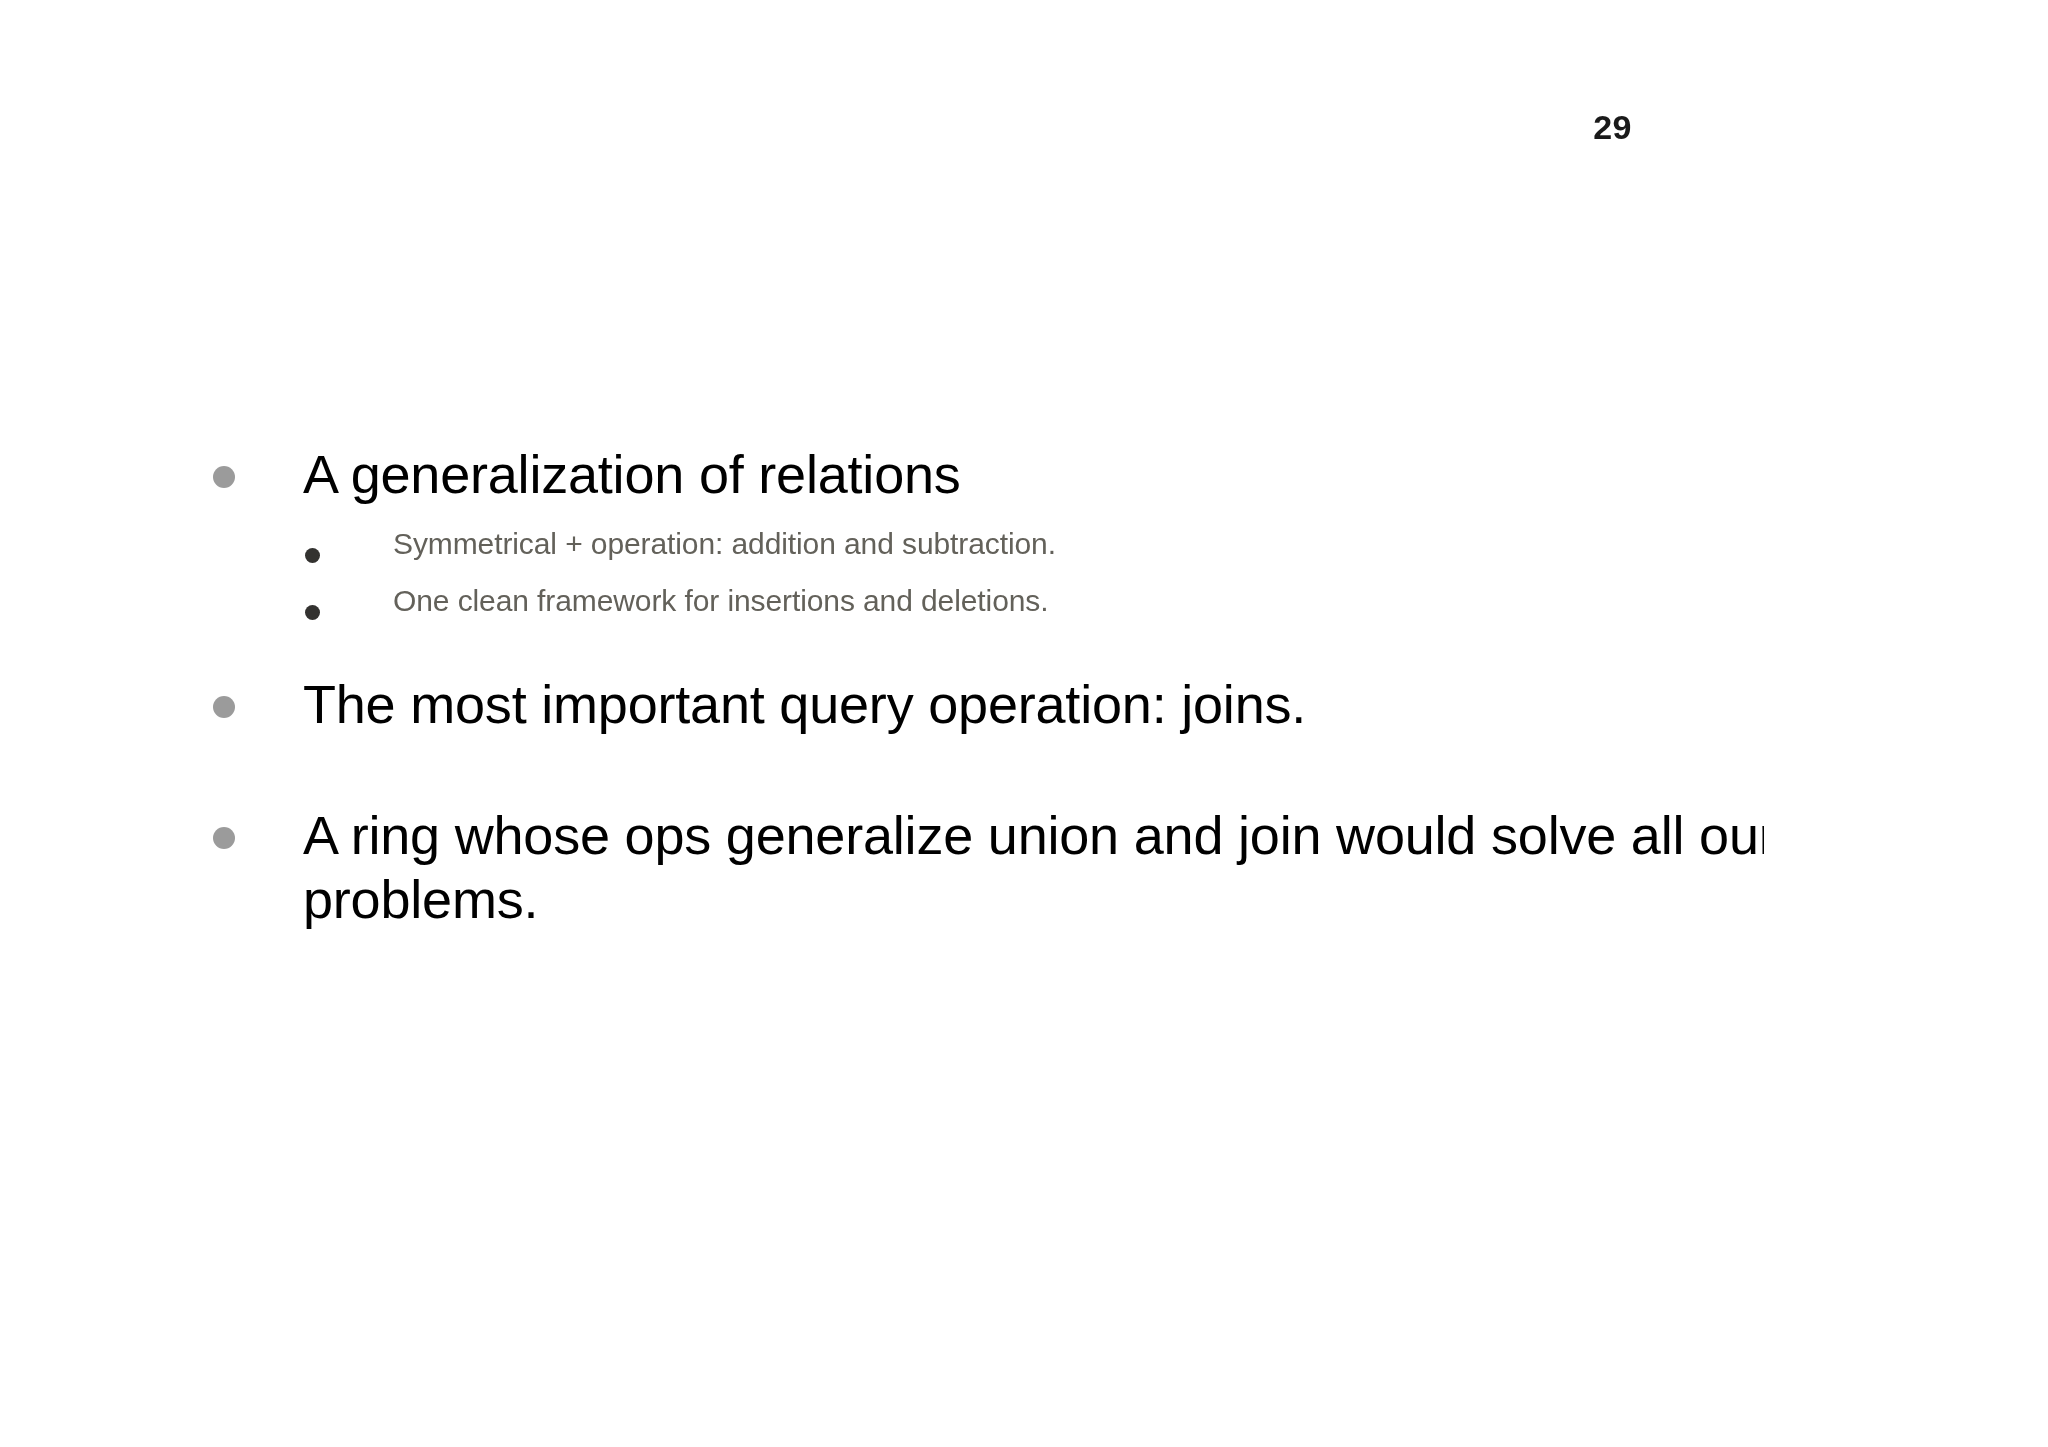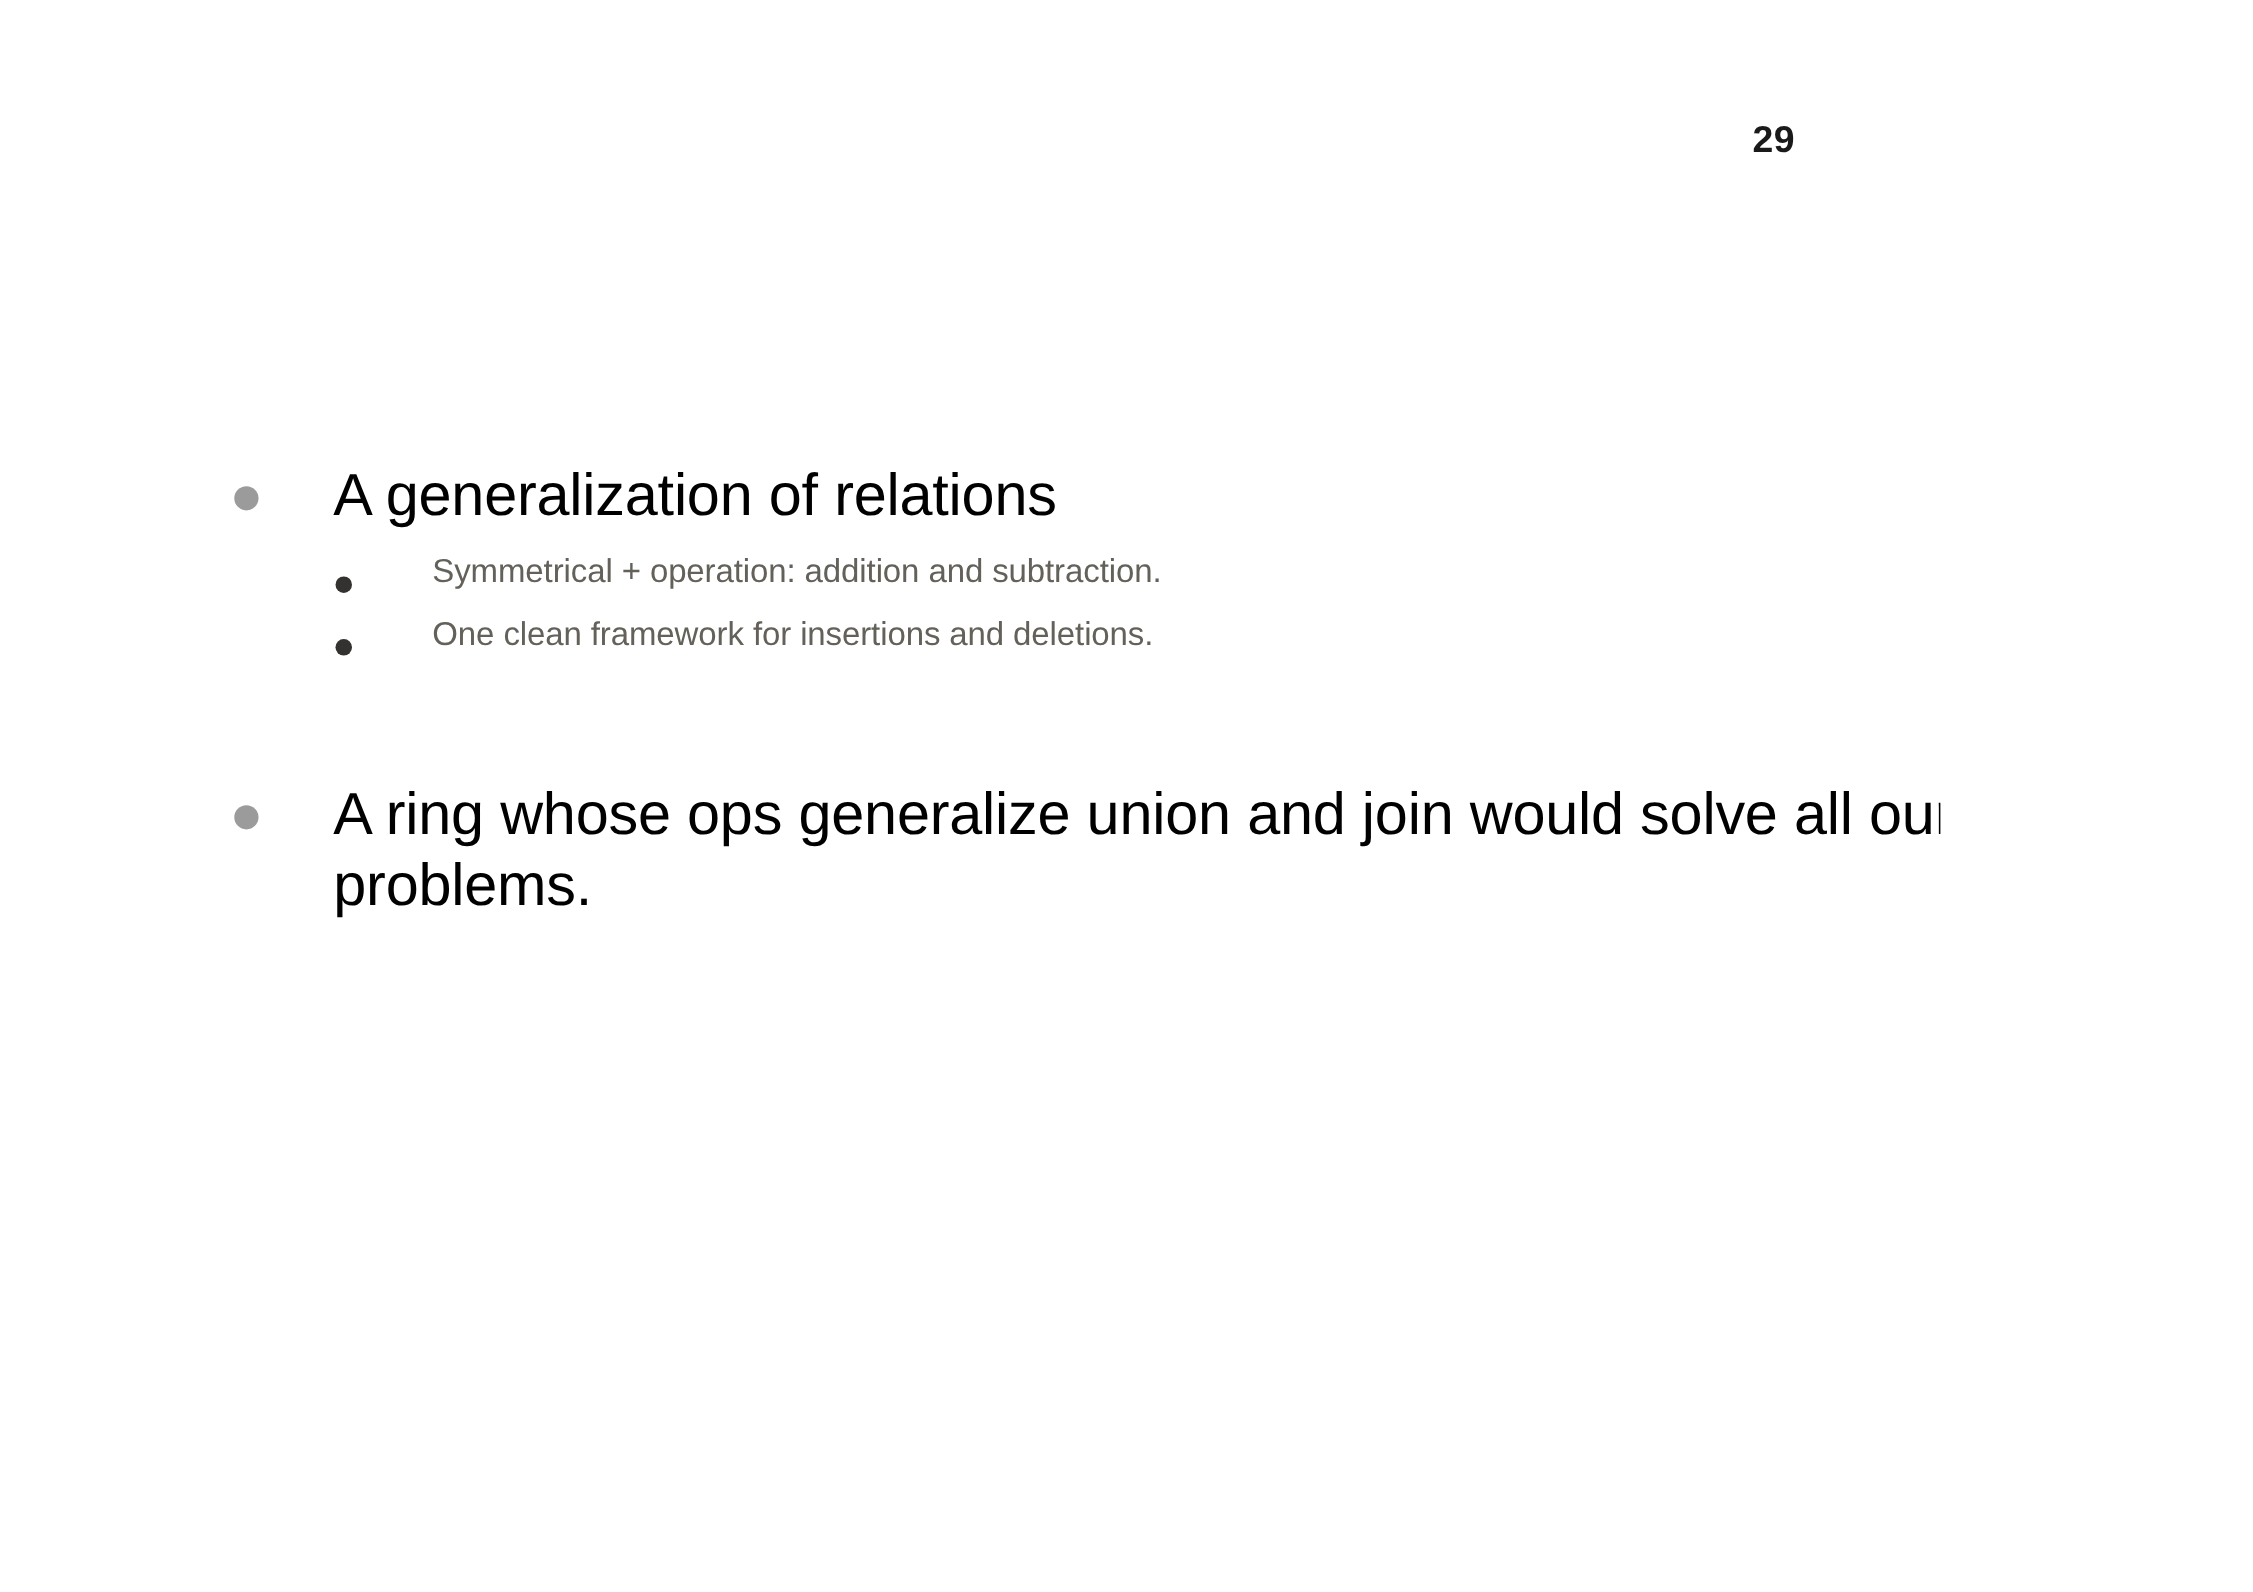--- a/index.html
+++ b/index.html
@@ -53,21 +53,21 @@
     letter-spacing: -1px;
     white-space: nowrap;
     text-align: center;
     transform: translateY(-2px);
   }
 
   
   .body-area {
     position: absolute;
     left: 0;
-    top: 418px;
+    top: 442px;
     width: 2048px;
   }
 
   .bullet-row {
     position: relative;
     display: flex;
     align-items: flex-start;
   }
 
   
@@ -163,20 +163,26 @@
 
     <div class="bullet-row lvl2">
       <span class="marker">
           <span class="dot"></span>
         </span>
       <span class="txt">One clean framework for insertions and deletions.</span>
     </div>
 
     <div class="gap-lg"></div>
 
+    <div class="bullet-row lvl1">
+      <span class="marker">
+          <span class="dot"></span>
+        </span>
+      <span class="txt">The most important query operation: joins.</span>
+    </div>
 
     <div class="gap-sm"></div>
 
 
     <div class="gap-lg"></div>
 
     <div class="bullet-row lvl1">
       <span class="marker">
           <span class="dot"></span>
         </span>

